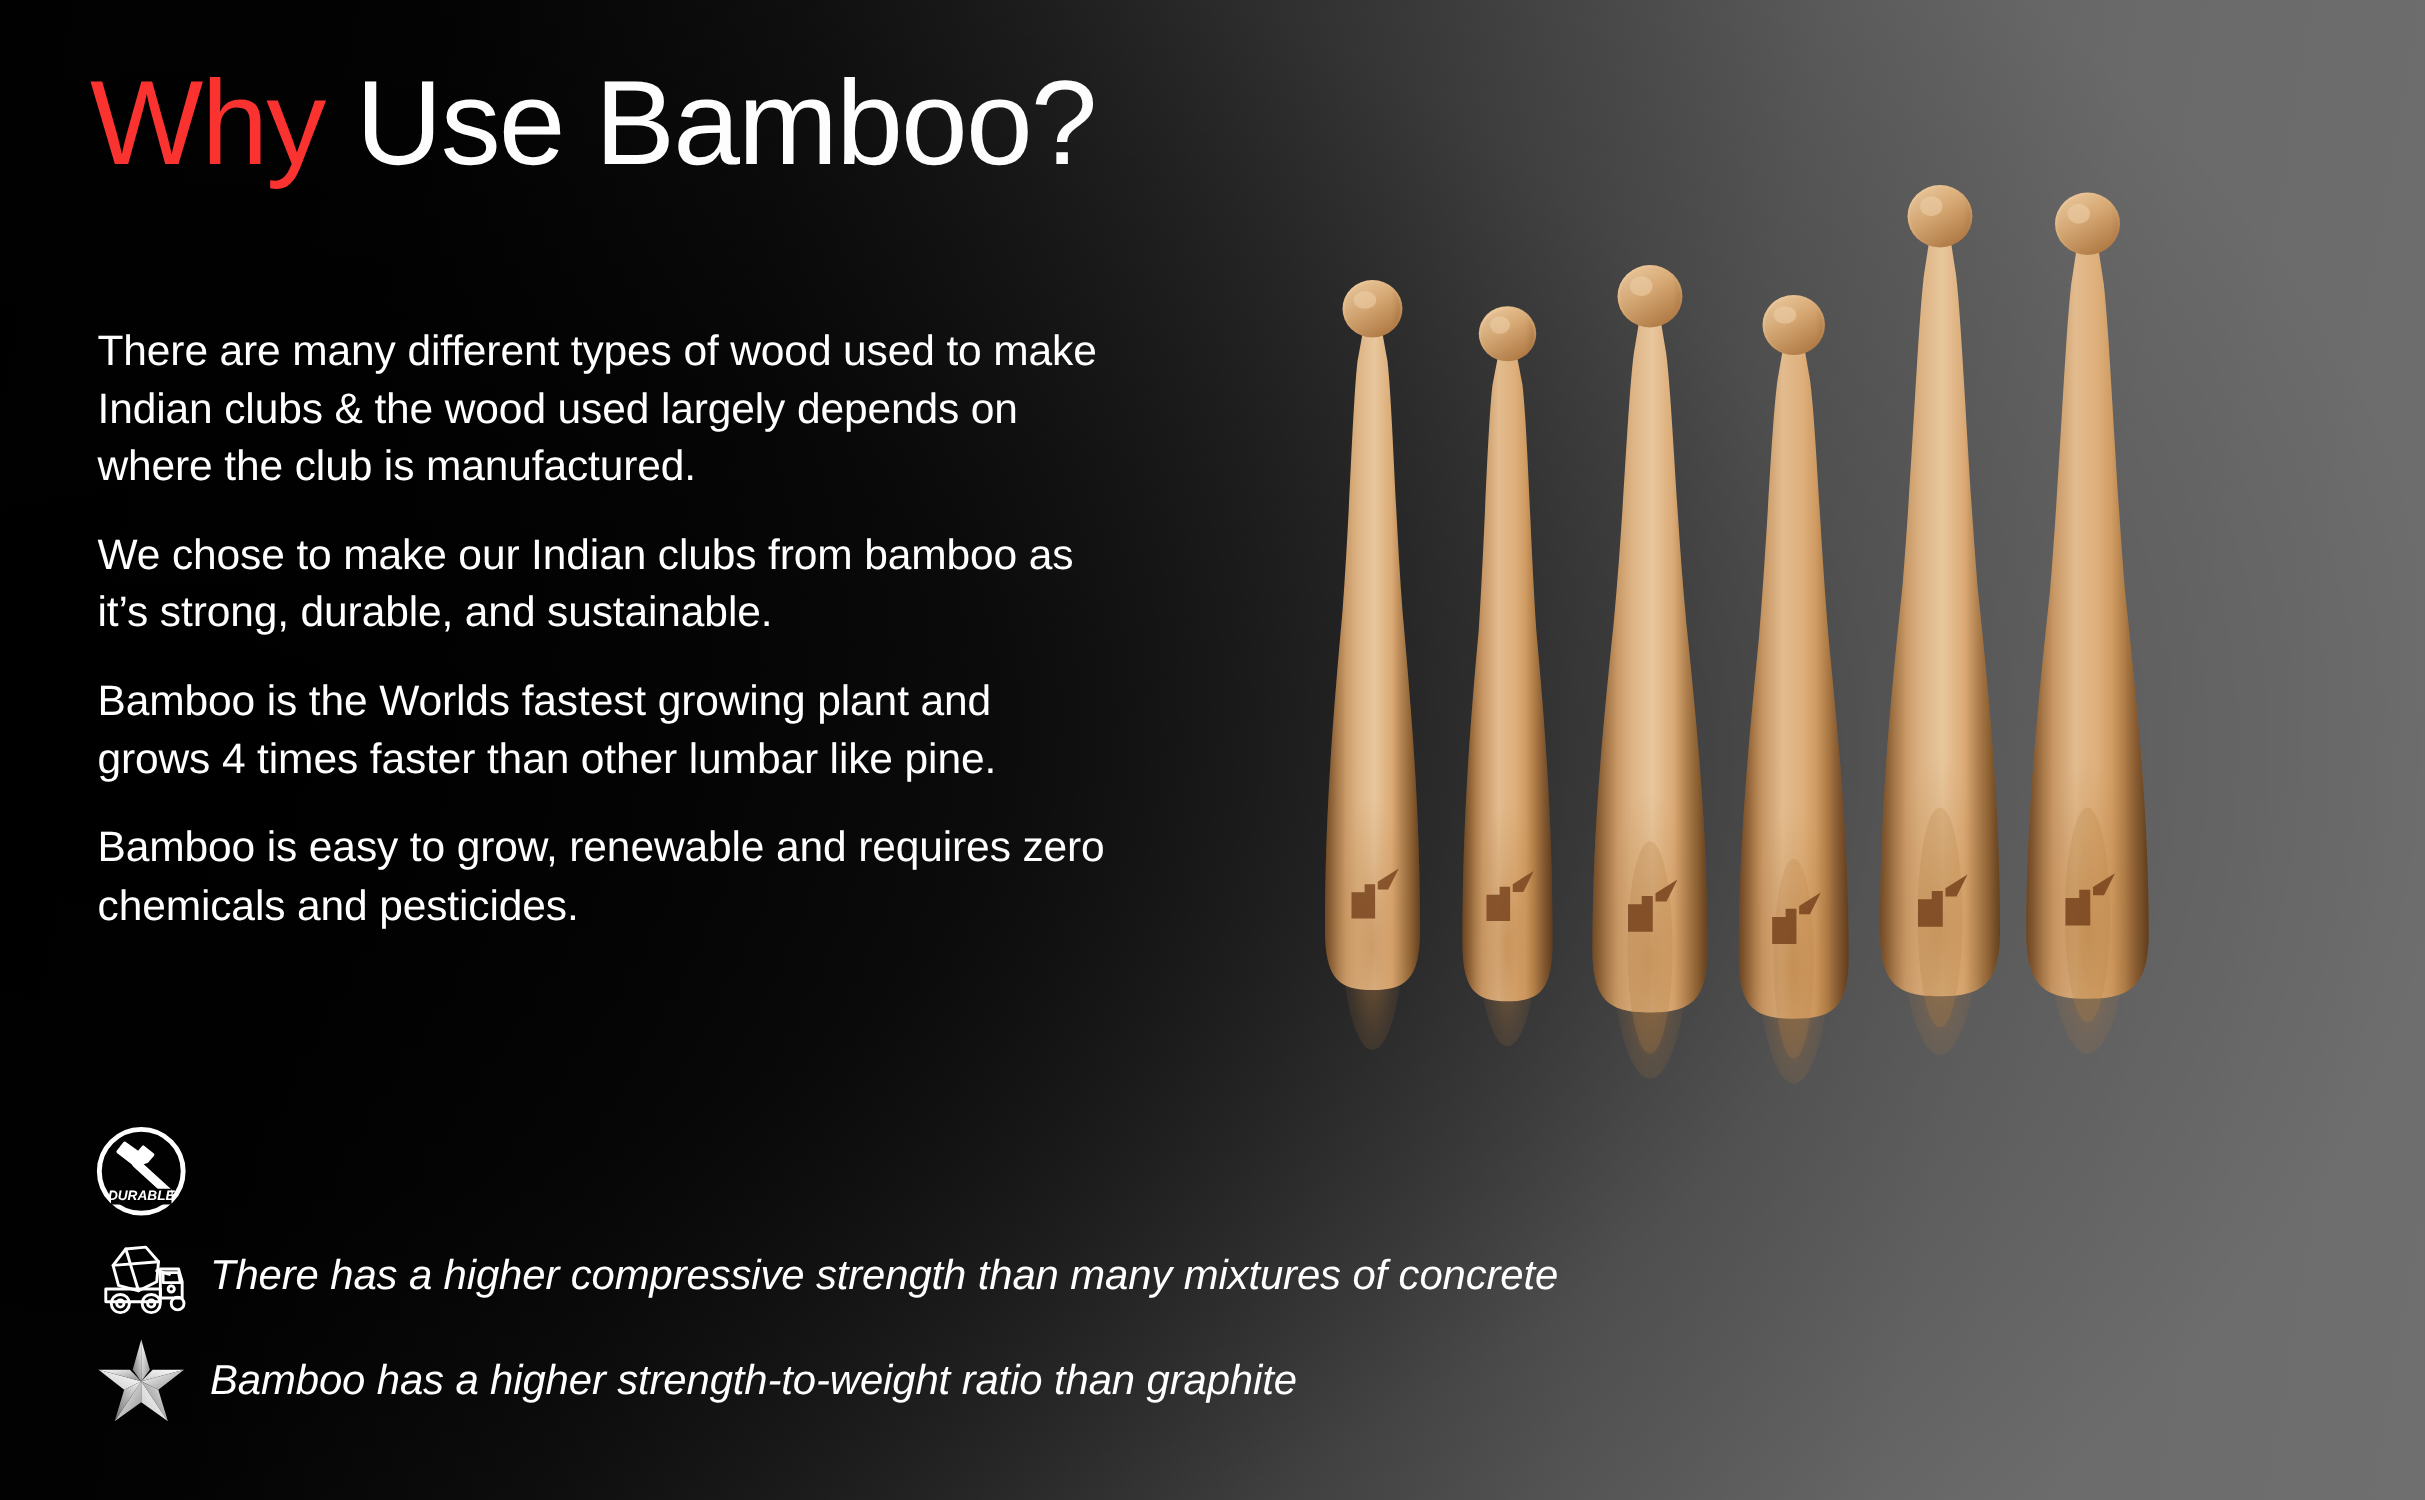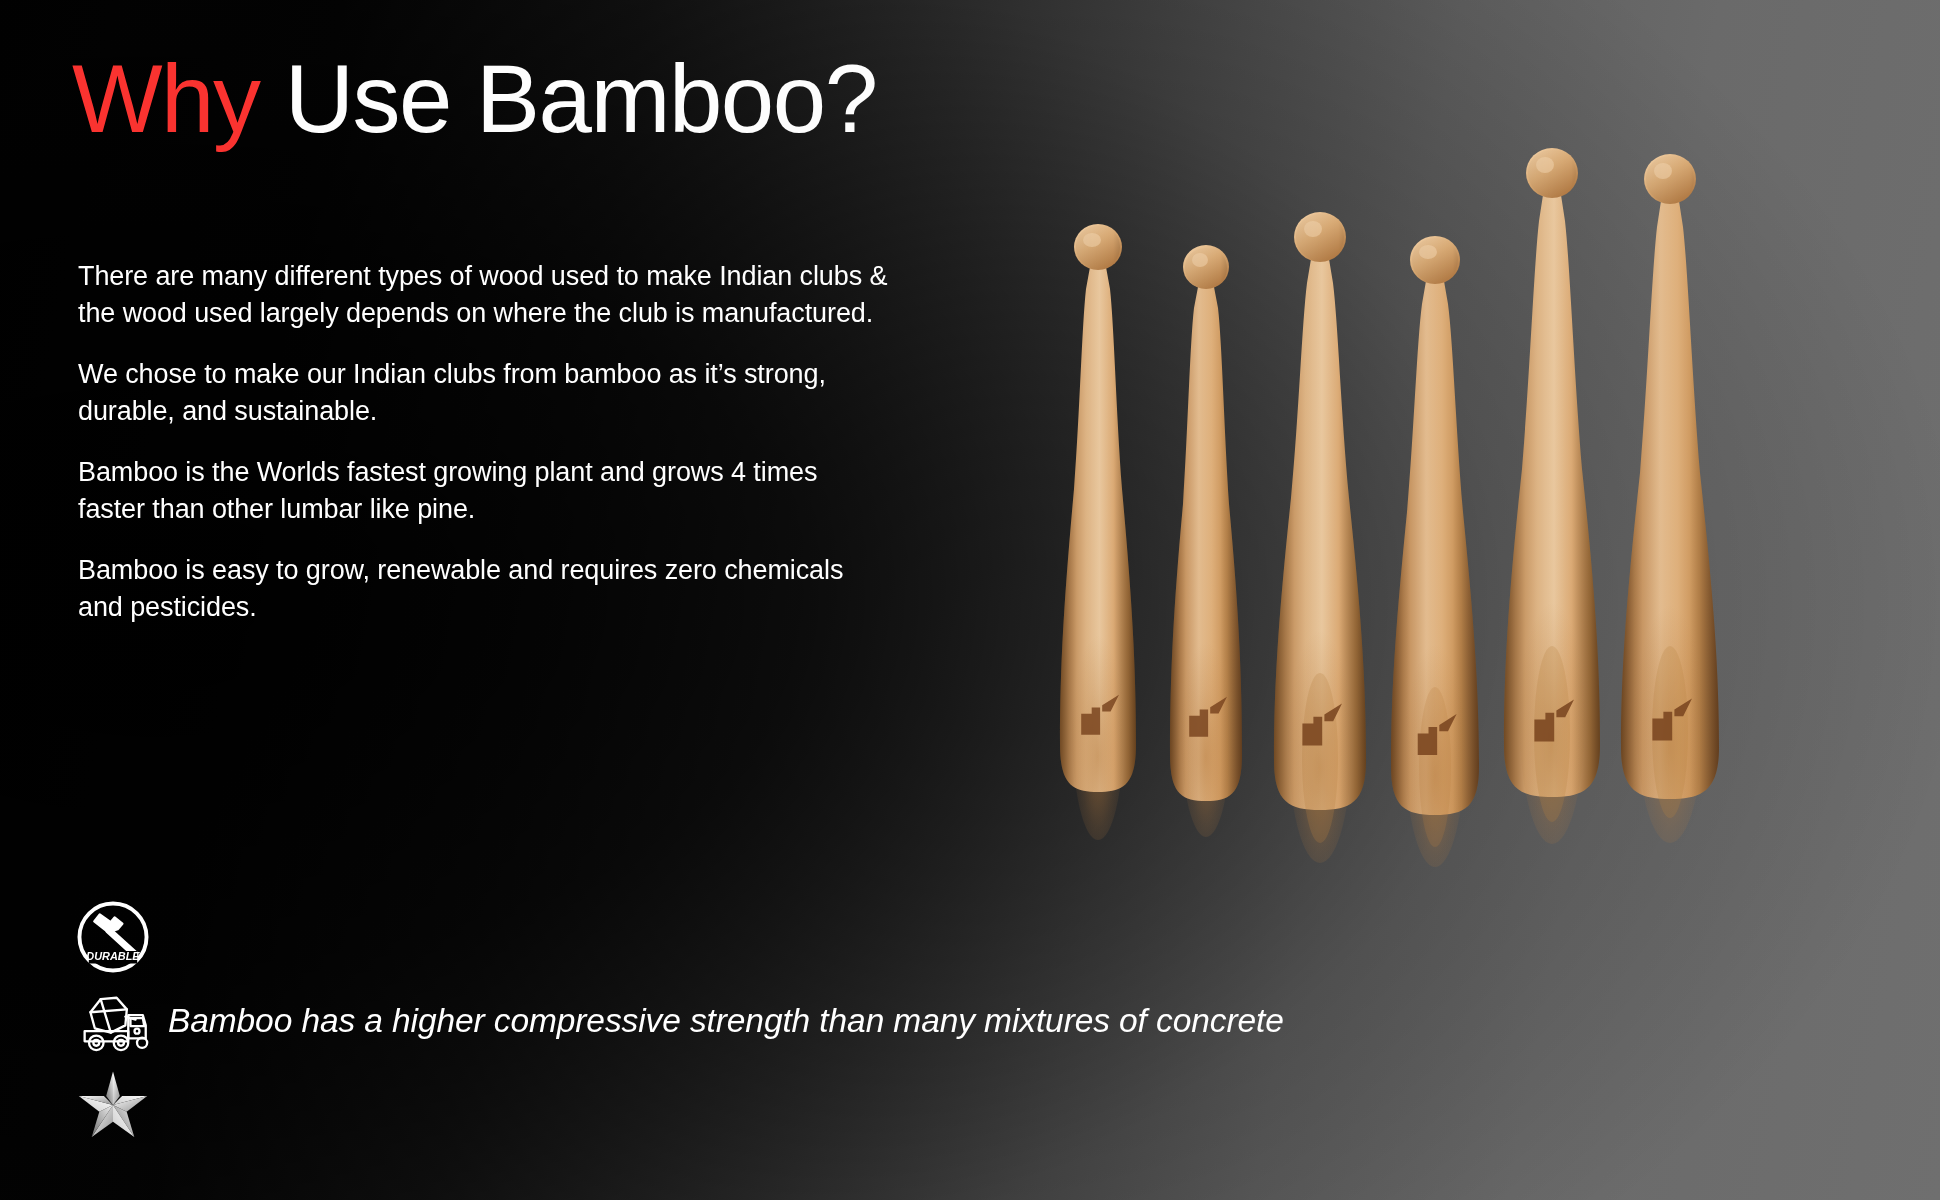--- a/index.html
+++ b/index.html
@@ -31,21 +31,21 @@
   #title .red{ color:#fa3330; }
   #title .white{ color:#fdfdfd; }
 
   
   #copy{
     position:absolute; left:78px; top:258px;
     width:810px;
   }
   #copy p{
     color:#ffffff;
-    font-size:27px;
+    font-size:34px;
     font-weight:400;
     line-height:1.355;
     letter-spacing:-0.1px;
     margin-bottom:25px;
   }
   #copy p:last-child{ margin-bottom:0; }
 
   
   #features{
     position:absolute; left:70px; top:895px;
@@ -127,21 +127,21 @@
             <path d="M16 60 L76 60 L76 74 L16 74 Z"></path>
 
             <circle cx="32" cy="76" r="10"></circle>
             <circle cx="32" cy="76" r="4"></circle>
             <circle cx="66" cy="76" r="10"></circle>
             <circle cx="66" cy="76" r="4"></circle>
             <circle cx="95" cy="76" r="7"></circle>
           </g>
         </svg>
       </span>
-      <span class="flabel">Bamboo has a higher compressive strength than many mixtures of concrete</span>
+      <span class="flabel">There has a higher compressive strength than many mixtures of concrete</span>
     </div>
 
     <div class="feature">
       <span class="ficon">
         <svg width="76" height="76" viewBox="0 0 100 100">
           <defs>
             <linearGradient id="sil1" x1="0" y1="0" x2="1" y2="1">
               <stop offset="0%" stop-color="#ffffff"></stop>
                 <stop offset="100%" stop-color="#8f8f8f"></stop>
             </linearGradient>
@@ -162,20 +162,21 @@
             <polygon points="95,38 68,59 50,50" fill="url(#sil1)"></polygon>
             <polygon points="78,92 68,59 50,50" fill="url(#sil2)"></polygon>
             <polygon points="78,92 50,72 50,50" fill="url(#sil3)"></polygon>
             <polygon points="22,92 50,72 50,50" fill="url(#sil1)"></polygon>
             <polygon points="22,92 32,59 50,50" fill="url(#sil2)"></polygon>
             <polygon points="5,38 32,59 50,50" fill="url(#sil3)"></polygon>
             <polygon points="5,38 38,38 50,50" fill="url(#sil1)"></polygon>
           </g>
         </svg>
       </span>
+      <span class="flabel">Bamboo has a higher strength-to-weight ratio than graphite</span>
     </div>
 
   </div>
 
   <div id="photo">
 
     <svg width="900" height="790" viewBox="0 0 900 790">
       <defs>
 
         <linearGradient id="wood" x1="0" y1="0" x2="1" y2="0">

